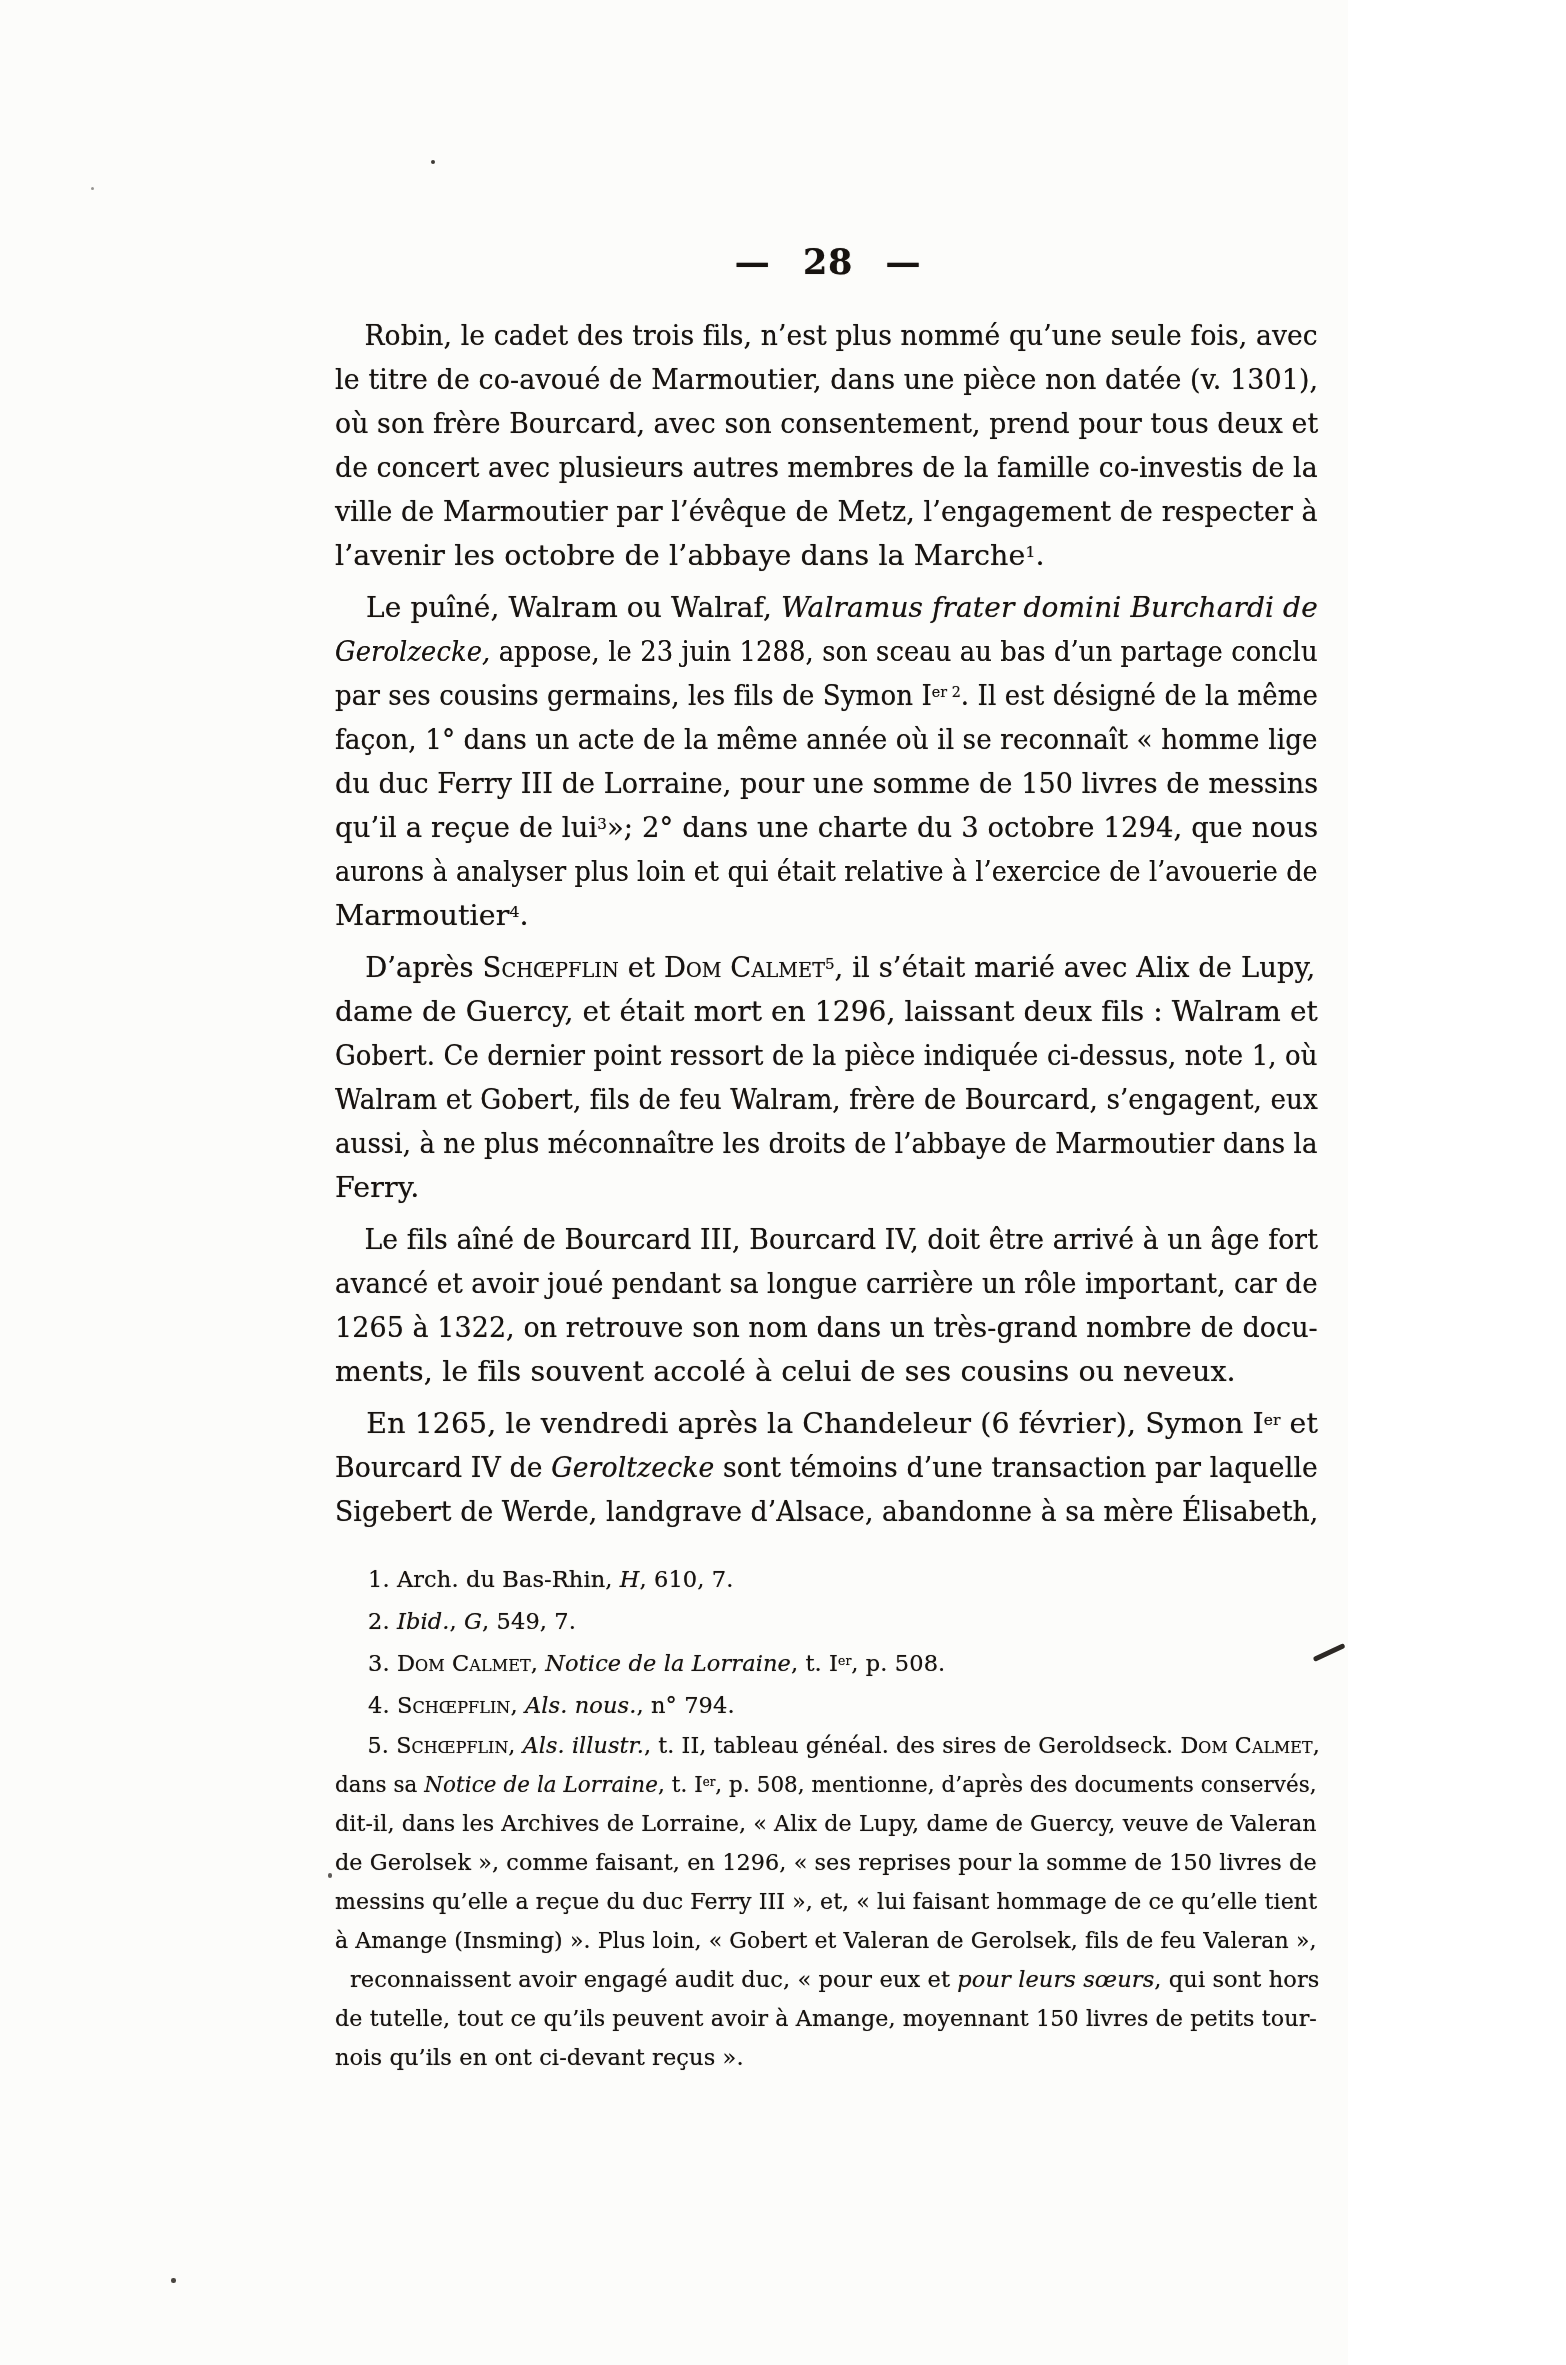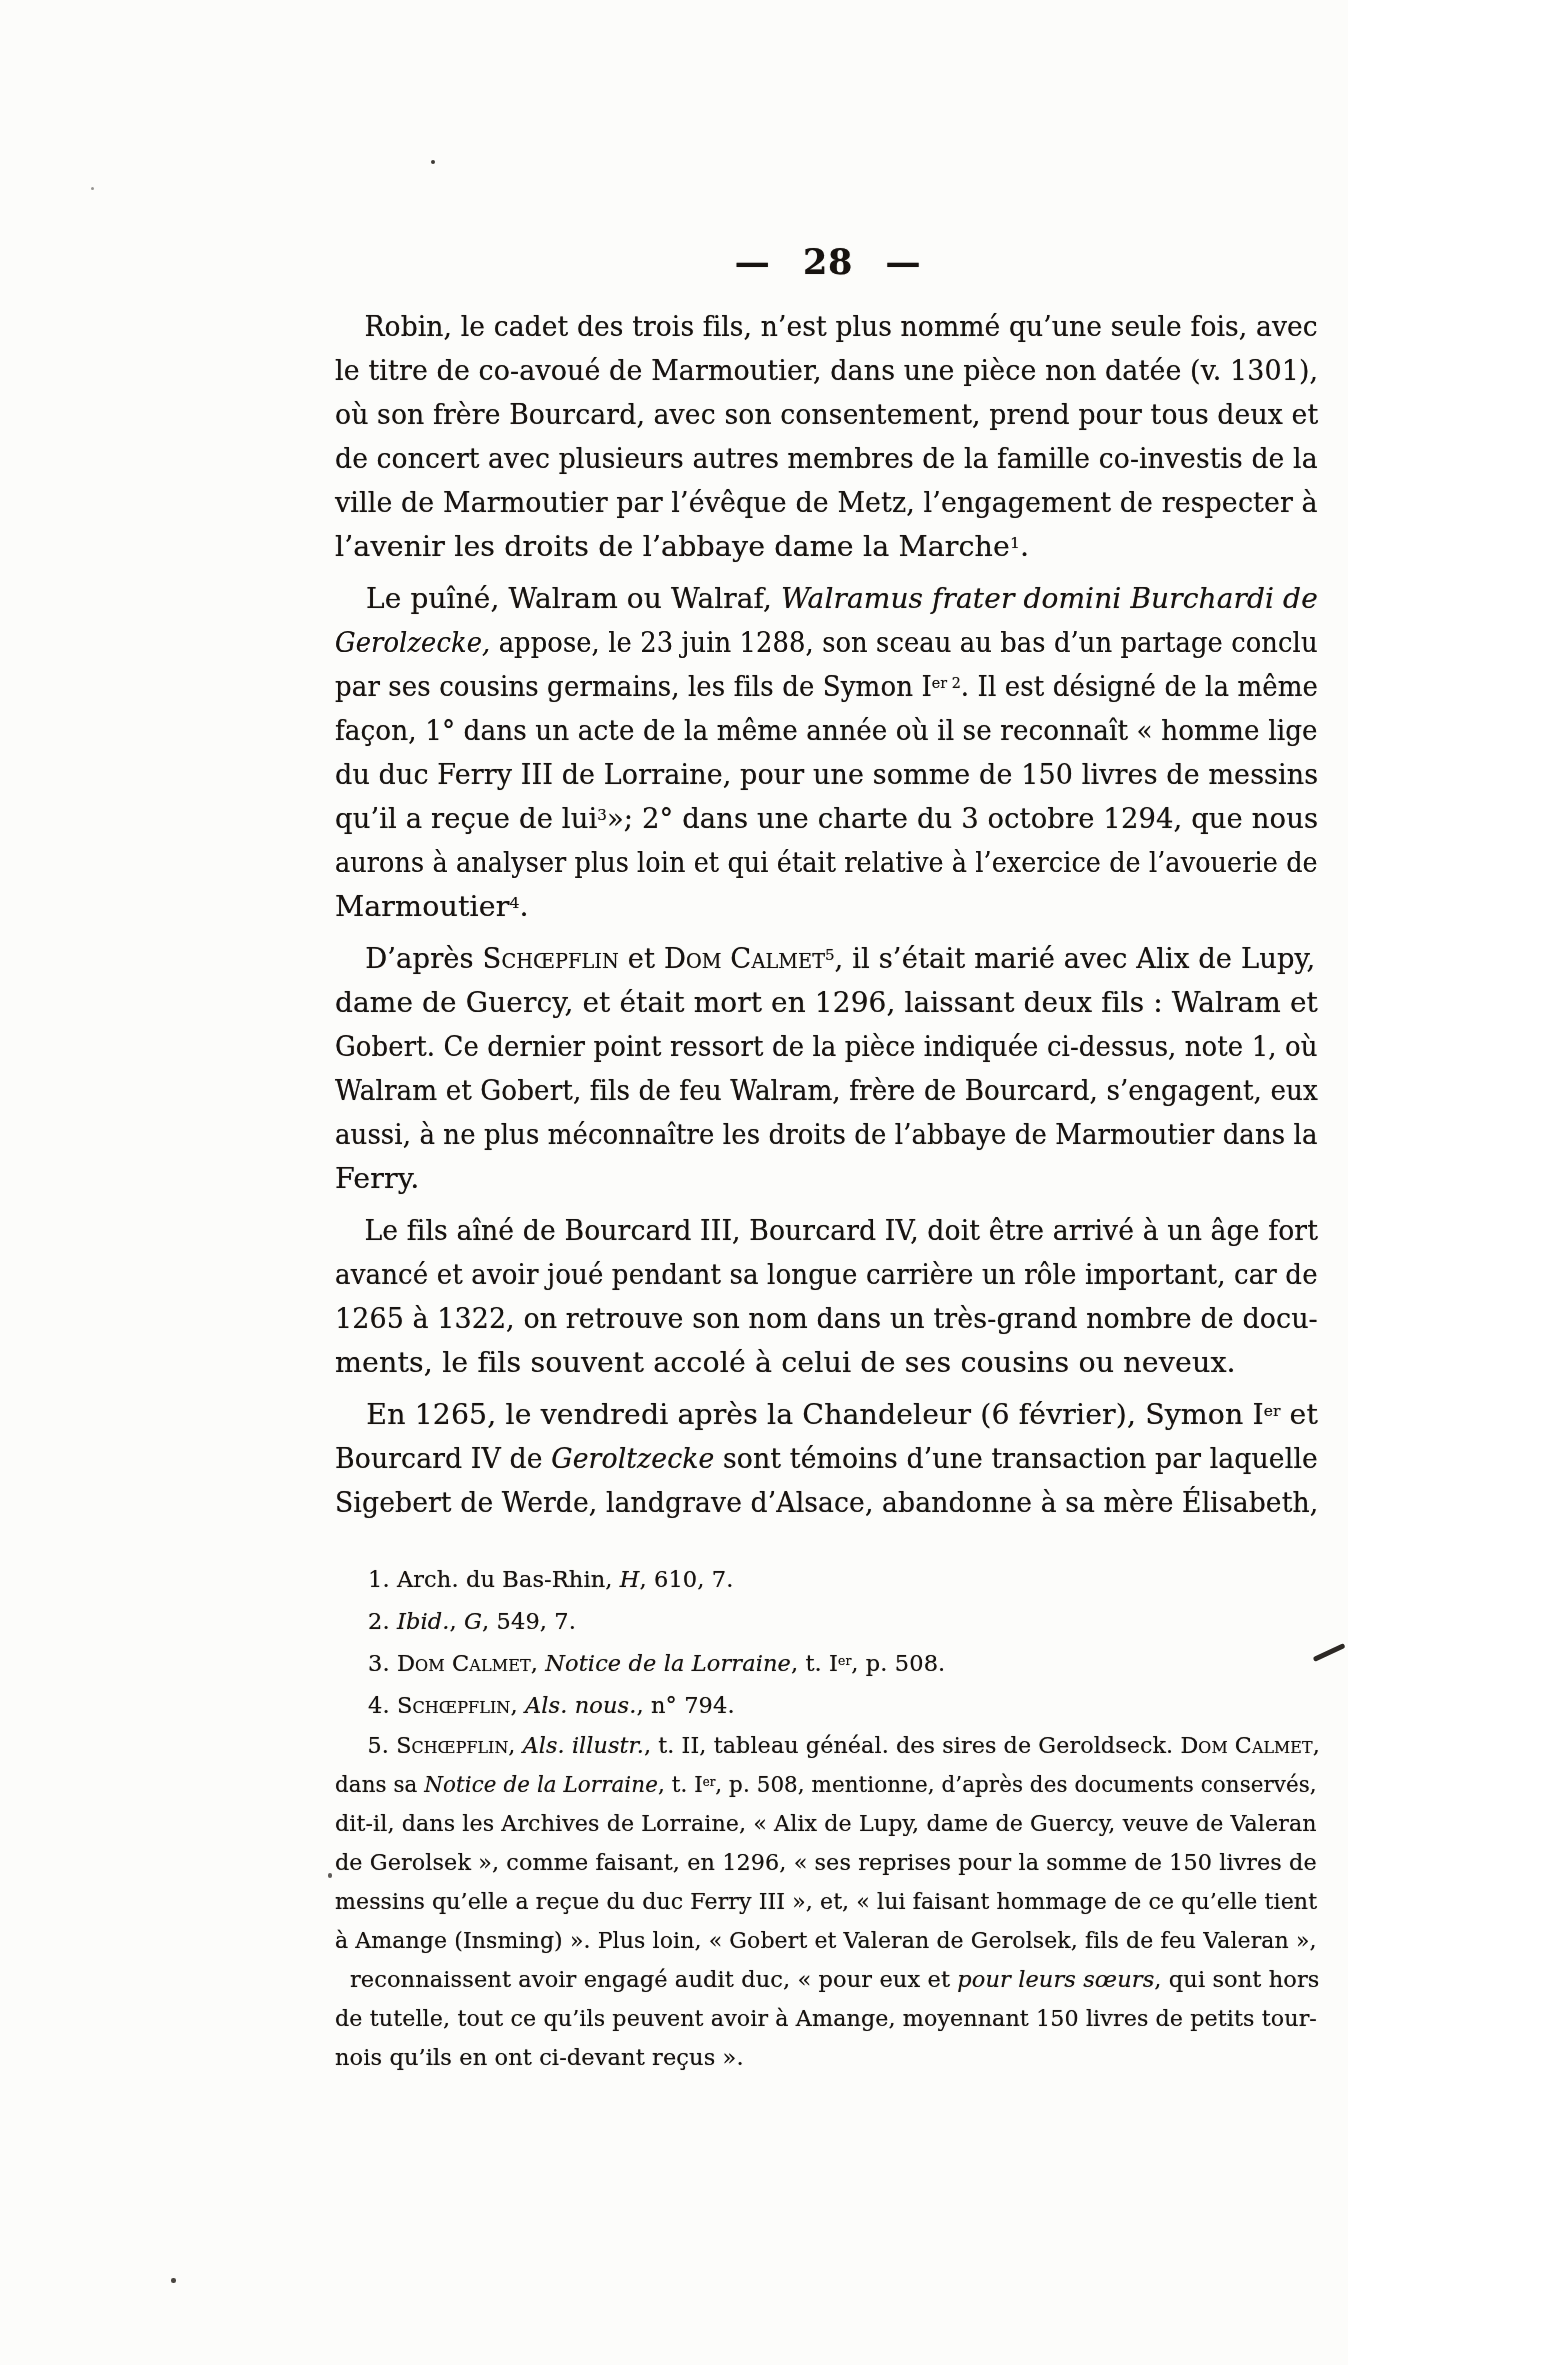--- a/index.html
+++ b/index.html
@@ -15,21 +15,21 @@
   .pagenum{
     position:absolute;top:244px;left:335px;width:986px;
     text-align:center;font-size:35px;line-height:36px;
     font-weight:bold;word-spacing:19.5px;letter-spacing:0.7px;
   }
   .bodytext{
     position:absolute;top:304px;left:335px;width:986px;
     font-size:28.5px;line-height:44px;letter-spacing:0.1px;
   }
   .bodytext .para{margin-top:8px;}
-  .bodytext .para:first-child{margin-top:1px;}
+  .bodytext .para:first-child{margin-top:10px;}
   .footnotes{
     position:absolute;top:1558px;left:335px;width:986px;
     font-size:22.5px;letter-spacing:0.1px;
   }
   .footnotes .para{margin:0;}
   .fn-single .line{line-height:42px;}
   .fn-multi  .line{line-height:39px;}
   .line{white-space:nowrap;}
   .it{font-style:italic;}
   .sc{font-variant:small-caps;}
@@ -44,21 +44,21 @@
 <div class="page">
   <div class="pagenum">— 28 —</div>
 
   <div class="bodytext" id="bodytext">
       <div class="para">
         <div class="line" style="transform: scaleX(0.9333); transform-origin: 0px 50%;"><span class="indsp"></span><span>Robin, le cadet des trois fils, n’est plus nommé qu’une seule fois, avec</span></div>
         <div class="line" style="transform: scaleX(0.9447); transform-origin: 0px 50%;"><span>le titre de co-avoué de Marmoutier, dans une pièce non datée (v. 1301),</span></div>
         <div class="line" style="transform: scaleX(0.9379); transform-origin: 0px 50%;"><span>où son frère Bourcard, avec son consentement, prend pour tous deux et</span></div>
         <div class="line" style="transform: scaleX(0.9353); transform-origin: 0px 50%;"><span>de concert avec plusieurs autres membres de la famille co-investis de la</span></div>
         <div class="line" style="transform: scaleX(0.944); transform-origin: 0px 50%;"><span>ville de Marmoutier par l’évêque de Metz, l’engagement de respecter à</span></div>
-        <div class="line last"><span>l’avenir les droits de l’abbaye dame la Marche</span><span class="sup">1</span><span>.</span></div>
+        <div class="line last"><span>l’avenir les octobre de l’abbaye dans la Marche</span><span class="sup">1</span><span>.</span></div>
       </div>
       <div class="para">
         <div class="line" style="transform: scaleX(0.9835); transform-origin: 0px 50%;"><span class="indsp"></span><span>Le puîné, Walram ou Walraf, </span><span class="it">Walramus frater domini Burchardi de</span></div>
         <div class="line" style="transform: scaleX(0.905); transform-origin: 0px 50%;"><span class="it">Gerolzecke,</span><span> appose, le 23 juin 1288, son sceau au bas d’un partage conclu</span></div>
         <div class="line" style="transform: scaleX(0.9145); transform-origin: 0px 50%;"><span>par ses cousins germains, les fils de Symon I</span><span class="sup">er 2</span><span>. Il est désigné de la même</span></div>
         <div class="line" style="transform: scaleX(0.9215); transform-origin: 0px 50%;"><span>façon, 1° dans un acte de la même année où il se reconnaît « homme lige</span></div>
         <div class="line" style="transform: scaleX(0.9474); transform-origin: 0px 50%;"><span>du duc Ferry III de Lorraine, pour une somme de 150 livres de messins</span></div>
         <div class="line" style="transform: scaleX(0.9627); transform-origin: 0px 50%;"><span>qu’il a reçue de lui</span><span class="sup">3</span><span>»; 2° dans une charte du 3 octobre 1294, que nous</span></div>
         <div class="line" style="transform: scaleX(0.8946); transform-origin: 0px 50%;"><span>aurons à analyser plus loin et qui était relative à l’exercice de l’avouerie de</span></div>
         <div class="line last"><span>Marmoutier</span><span class="sup">4</span><span>.</span></div>

